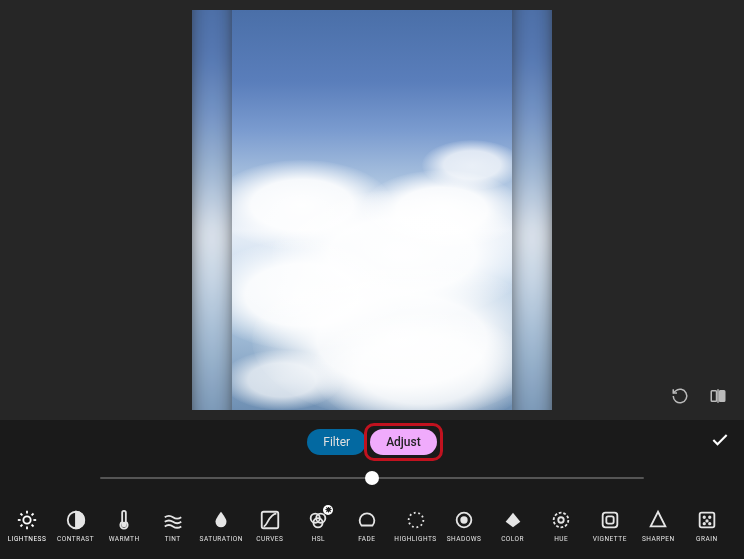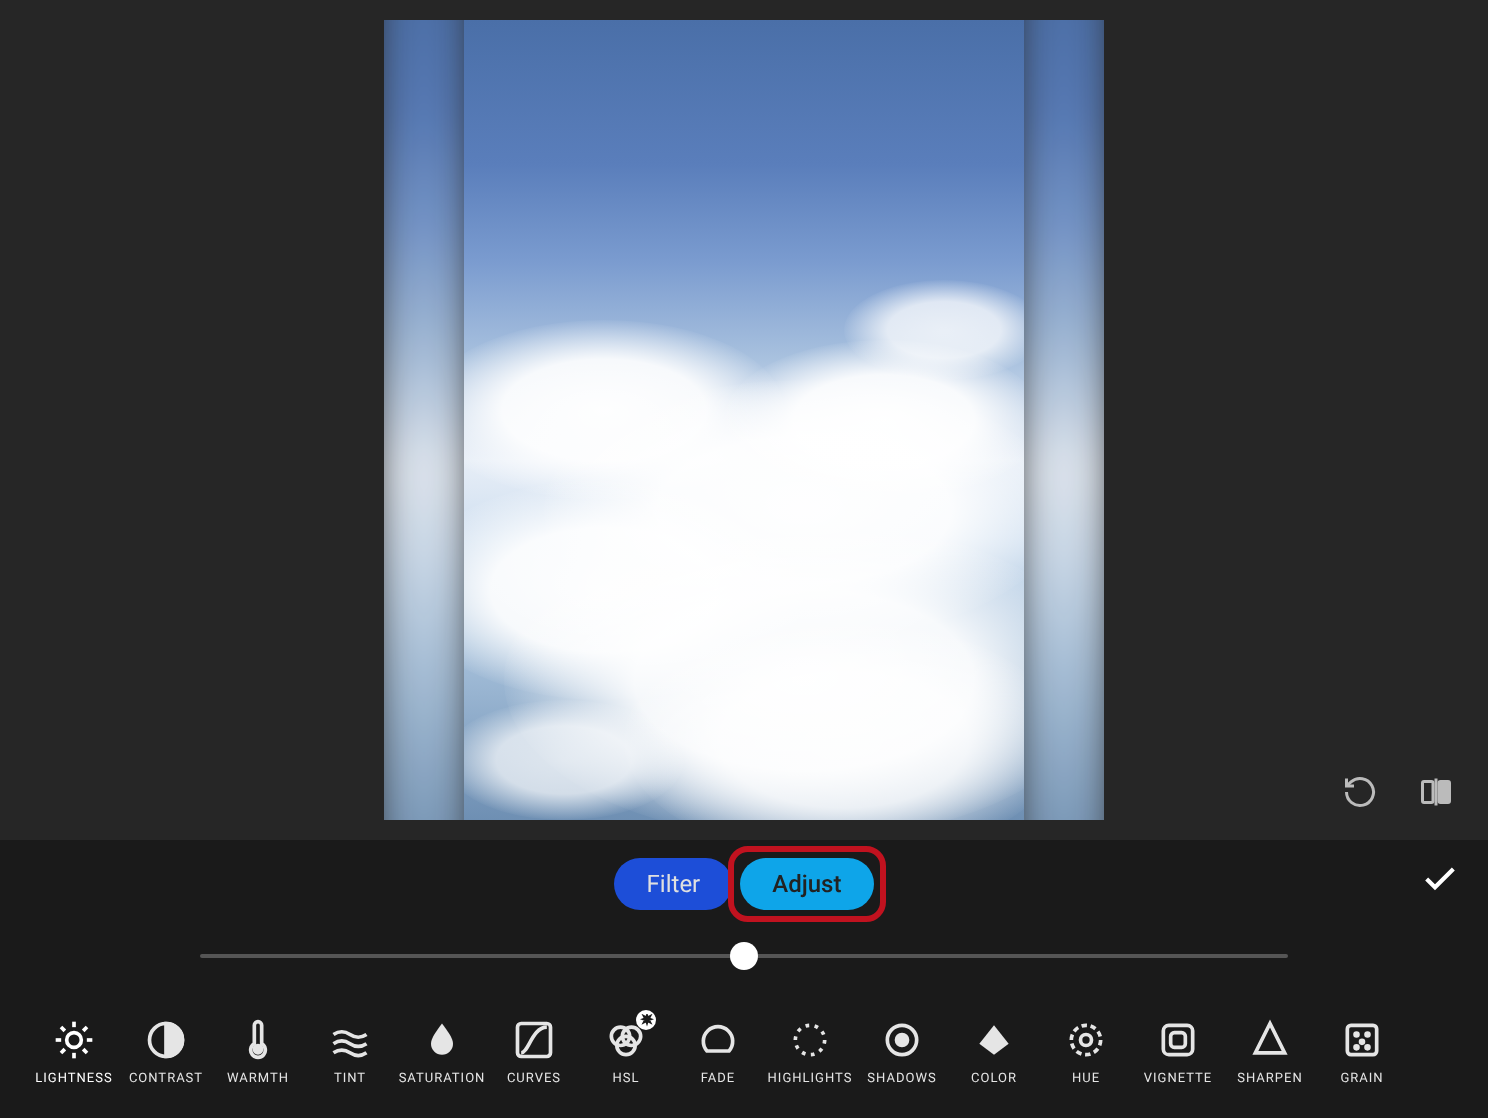--- a/index.html
+++ b/index.html
@@ -102,25 +102,25 @@
     height: 26px;
     padding: 0 16px;
     border-radius: 13px;
     font-size: 12px;
     display: flex;
     align-items: center;
     justify-content: center;
     cursor: pointer;
   }
   .mode-pill.inactive {
-    background: #1d4ed8;
+    background: #0369a1;
     color: #e0e0e0;
   }
   .mode-pill.active {
-    background: #0ea5e9;
+    background: #f0abfc;
     color: #222;
     font-weight: 500;
   }
   .highlight-ring {
     position: absolute;
     border: 3px solid #c1121f;
     border-radius: 10px;
     pointer-events: none;
   }
   .confirm-btn {
@@ -154,22 +154,22 @@
     background: #fff;
     border-radius: 50%;
     top: 50%;
     transform: translate(-50%, -50%);
   }
 
   .tools-row {
     height: 60px;
     display: flex;
     align-items: center;
-    justify-content: flex-start;
-    padding: 4px 14px 0 14px;
+    justify-content: space-between;
+    padding: 4px 14px 0 4px;
   }
   .tool {
     display: flex;
     flex-direction: column;
     align-items: center;
     gap: 4px;
     color: #e5e5e5;
     cursor: pointer;
     width: 46px;
     position: relative;

